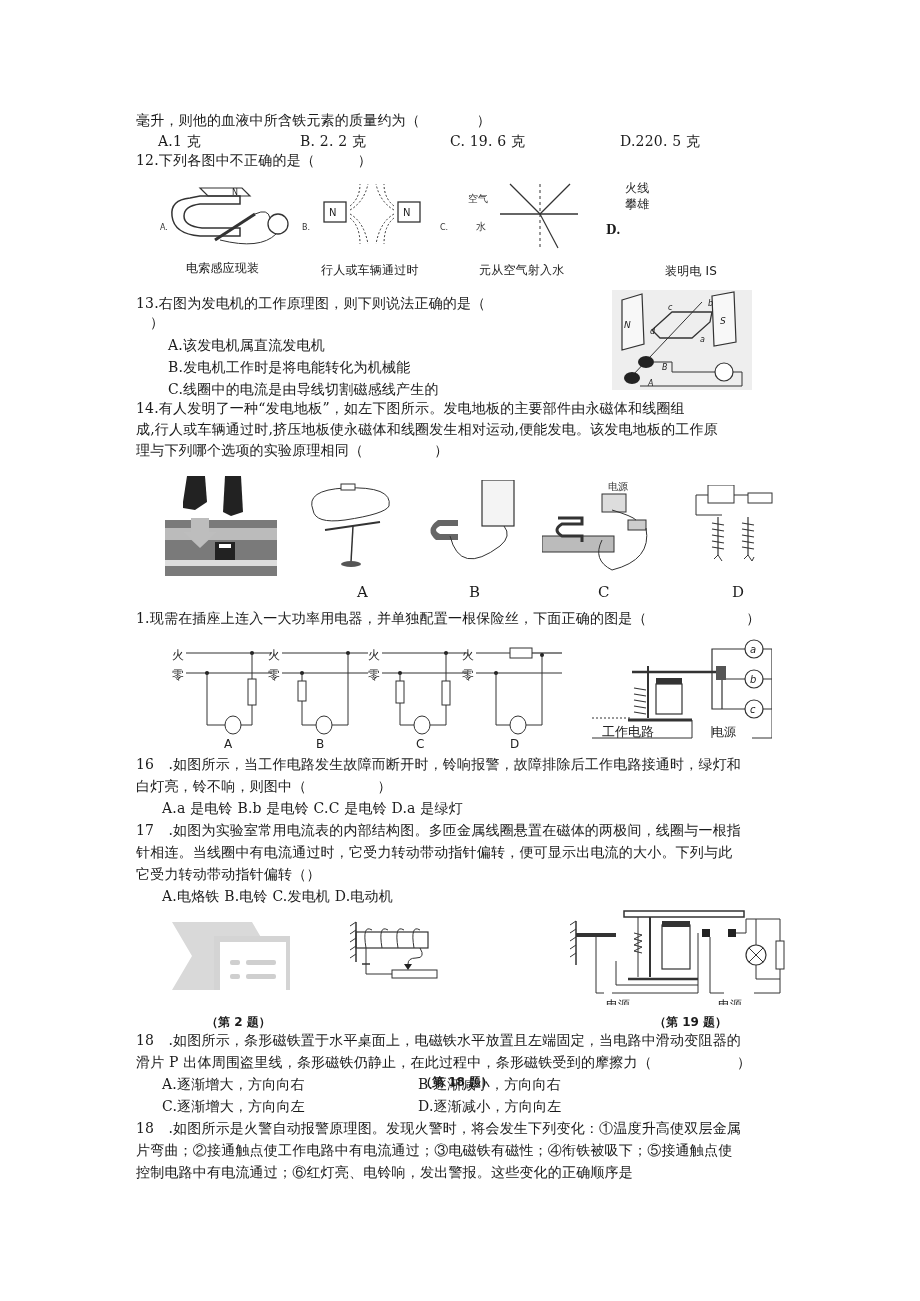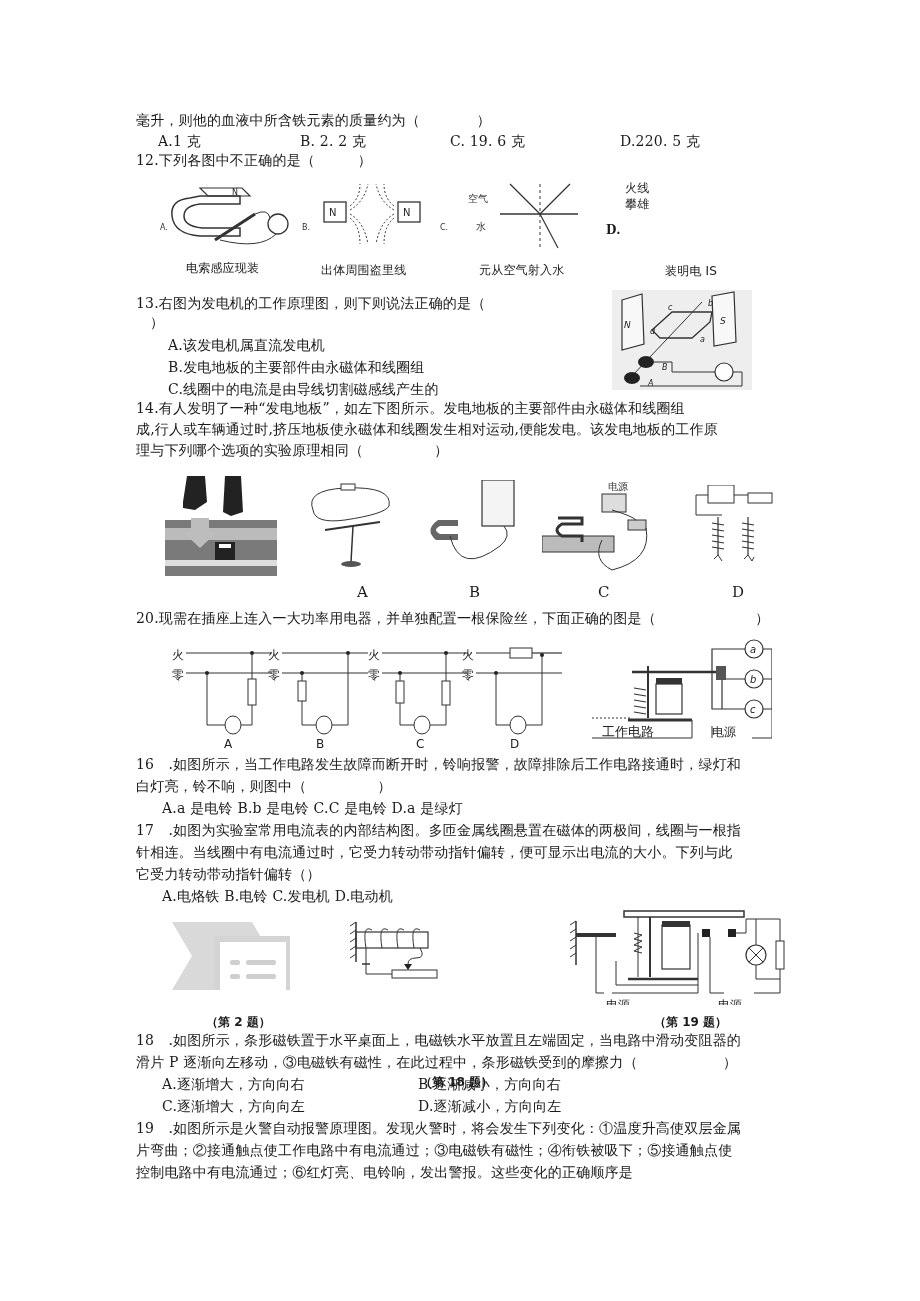--- a/index.html
+++ b/index.html
@@ -62,28 +62,28 @@
     <line x1="100" y1="36" x2="130" y2="6" stroke="#333" stroke-width="1.2"></line>
     <line x1="100" y1="36" x2="118" y2="70" stroke="#333" stroke-width="1.2"></line>
     <text x="0" y="52" font-size="8" fill="#333">C.</text>
   </svg>
 </div>
 <div class="t s" style="left:625px;top:180px;line-height:16px">火线</div>
 <div class="t s" style="left:625px;top:196px;line-height:16px">攀雄</div>
 <div class="t" style="left:606px;top:220px;font-weight:bold;font-size:12px">D.</div>
 
 <div class="t s" style="left:186px;top:258px">电索感应现装</div>
-<div class="t s" style="left:321px;top:260px">出体周围盗里线</div>
+<div class="t s" style="left:321px;top:260px">行人或车辆通过时</div>
 <div class="t s" style="left:479px;top:260px">元从空气射入水</div>
 <div class="t s" style="left:665px;top:261px">装明电 IS</div>
 
 <div class="t" style="left:136px;top:293px">13.右图为发电机的工作原理图，则下则说法正确的是（</div>
 <div class="t" style="left:150px;top:312px">）</div>
 <div class="t" style="left:168px;top:335px">A.该发电机属直流发电机</div>
-<div class="t" style="left:168px;top:357px">B.发电地板的主要部件由永磁体和线圈组</div>
+<div class="t" style="left:168px;top:357px">B.发电机工作时是将电能转化为机械能</div>
 <div class="t" style="left:168px;top:379px">C.线圈中的电流是由导线切割磁感线产生的</div>
 
 <div class="fig" style="left:612px;top:290px;width:140px;height:100px;background:#eeeeee">
   <svg width="140" height="100" viewBox="0 0 140 100">
     <path d="M10 10 L30 4 L32 54 L10 60 Z" fill="#f8f8f8" stroke="#333" stroke-width="1.2"></path>
     <text x="12" y="38" font-size="9" font-style="italic" fill="#222">N</text>
     <path d="M100 6 L122 2 L124 52 L102 56 Z" fill="#f8f8f8" stroke="#333" stroke-width="1.2"></path>
     <text x="108" y="34" font-size="9" font-style="italic" fill="#222">S</text>
     <path d="M40 40 L60 22 L100 22 L98 32 L80 48 L48 48 Z" fill="none" stroke="#333" stroke-width="1.3"></path>
     <text x="88" y="52" font-size="8" font-style="italic" fill="#222">a</text>
@@ -154,21 +154,21 @@
       <path d="M54 38 L66 40 M54 44 L66 46 M54 50 L66 52 M54 56 L66 58 M54 62 L66 64"></path>
     </g>
     <path d="M26 74 L30 70 L34 76 M56 74 L60 70 L64 76 L66 72" fill="none" stroke="#333" stroke-width="1"></path>
   </svg>
 </div>
 <div class="t" style="left:357px;top:582px;font-size:15px">A</div>
 <div class="t" style="left:469px;top:582px;font-size:15px">B</div>
 <div class="t" style="left:598px;top:582px;font-size:15px">C</div>
 <div class="t" style="left:732px;top:582px;font-size:15px">D</div>
 
-<div class="t" style="left:136px;top:608px">20.现需在插座上连入一大功率用电器，并单独配置一根保险丝，下面正确的图是（　　　　　　　）</div>
+<div class="t" style="left:136px;top:608px">1.现需在插座上连入一大功率用电器，并单独配置一根保险丝，下面正确的图是（　　　　　　　）</div>
 
 <div class="fig" style="left:172px;top:645px;width:100px;height:105px">
   <svg width="100" height="105" viewBox="0 0 100 105">
     <text x="0" y="14" font-size="12" fill="#222">火</text>
     <text x="0" y="34" font-size="12" fill="#222">零</text>
     <line x1="14" y1="8" x2="100" y2="8" stroke="#333" stroke-width="1.2"></line>
     <line x1="14" y1="28" x2="100" y2="28" stroke="#333" stroke-width="1.2"></line>
     <circle cx="35" cy="28" r="2" fill="#222"></circle>
       <circle cx="80" cy="8" r="2" fill="#222"></circle>
     <line x1="35" y1="28" x2="35" y2="80" stroke="#333"></line>
@@ -317,21 +317,21 @@
     <path d="M48 56 L48 80 L130 80" fill="none" stroke="#333"></path>
     <text x="38" y="104" font-size="12" fill="#222">电源</text>
     <text x="150" y="104" font-size="12" fill="#222">电源</text>
   </svg>
 </div>
 <div class="cap" style="left:206px;top:1014px">（第 2 题）</div>
 <div class="cap" style="left:420px;top:1074px">（第 18 题）</div>
 <div class="cap" style="left:654px;top:1014px">（第 19 题）</div>
 
 <div class="t" style="left:136px;top:1030px">18　.如图所示，条形磁铁置于水平桌面上，电磁铁水平放置且左端固定，当电路中滑动变阻器的</div>
-<div class="t" style="left:136px;top:1052px">滑片 P 逐渐向左移动，③电磁铁有磁性，在此过程中，条形磁铁受到的摩擦力（　　　　　　）</div>
+<div class="t" style="left:136px;top:1052px">滑片 P 出体周围盗里线，条形磁铁仍静止，在此过程中，条形磁铁受到的摩擦力（　　　　　　）</div>
 <div class="t" style="left:162px;top:1074px">A.逐渐增大，方向向右</div>
 <div class="t" style="left:418px;top:1074px">B.逐渐减小，方向向右</div>
 <div class="t" style="left:162px;top:1096px">C.逐渐增大，方向向左</div>
 <div class="t" style="left:418px;top:1096px">D.逐渐减小，方向向左</div>
 
-<div class="t" style="left:136px;top:1118px">19　.如图所示是火警自动报警原理图。发现火警时，将会发生下列变化：①温度升高使双层金属</div>
+<div class="t" style="left:136px;top:1118px">18　.如图所示是火警自动报警原理图。发现火警时，将会发生下列变化：①温度升高使双层金属</div>
 <div class="t" style="left:136px;top:1140px">片弯曲；②接通触点使工作电路中有电流通过；③电磁铁有磁性；④衔铁被吸下；⑤接通触点使</div>
 <div class="t" style="left:136px;top:1162px">控制电路中有电流通过；⑥红灯亮、电铃响，发出警报。这些变化的正确顺序是</div>
 
 </body></html>

